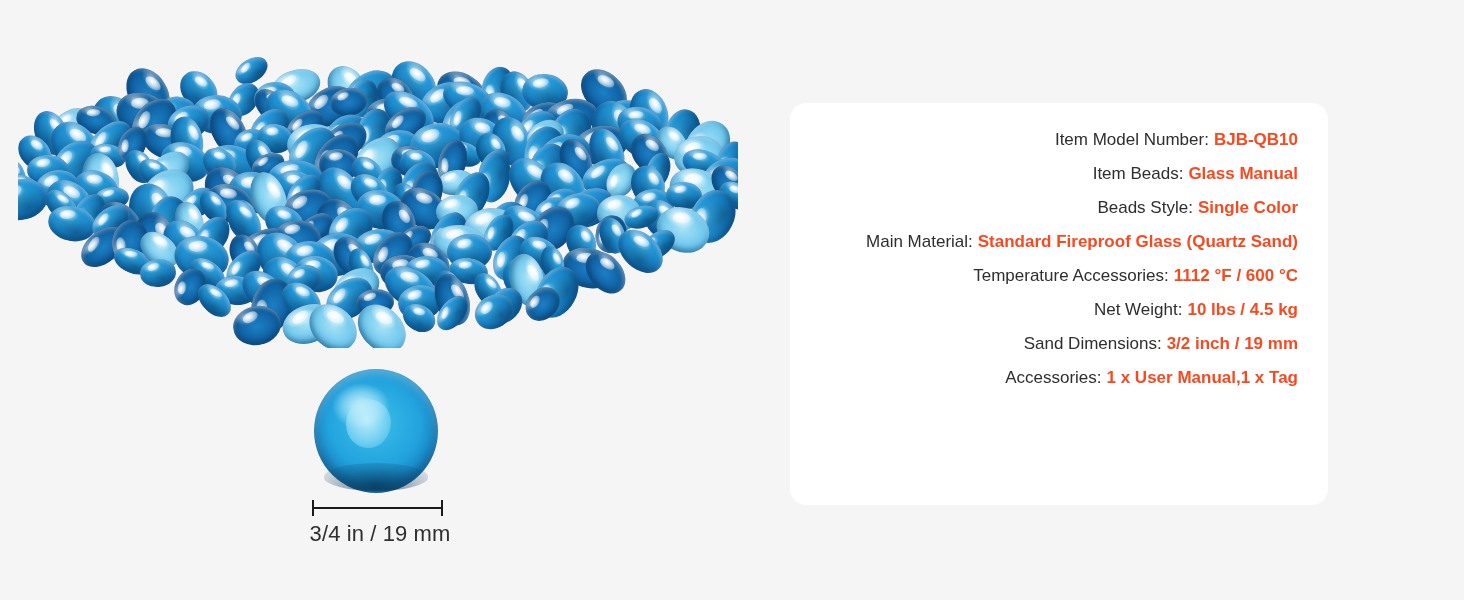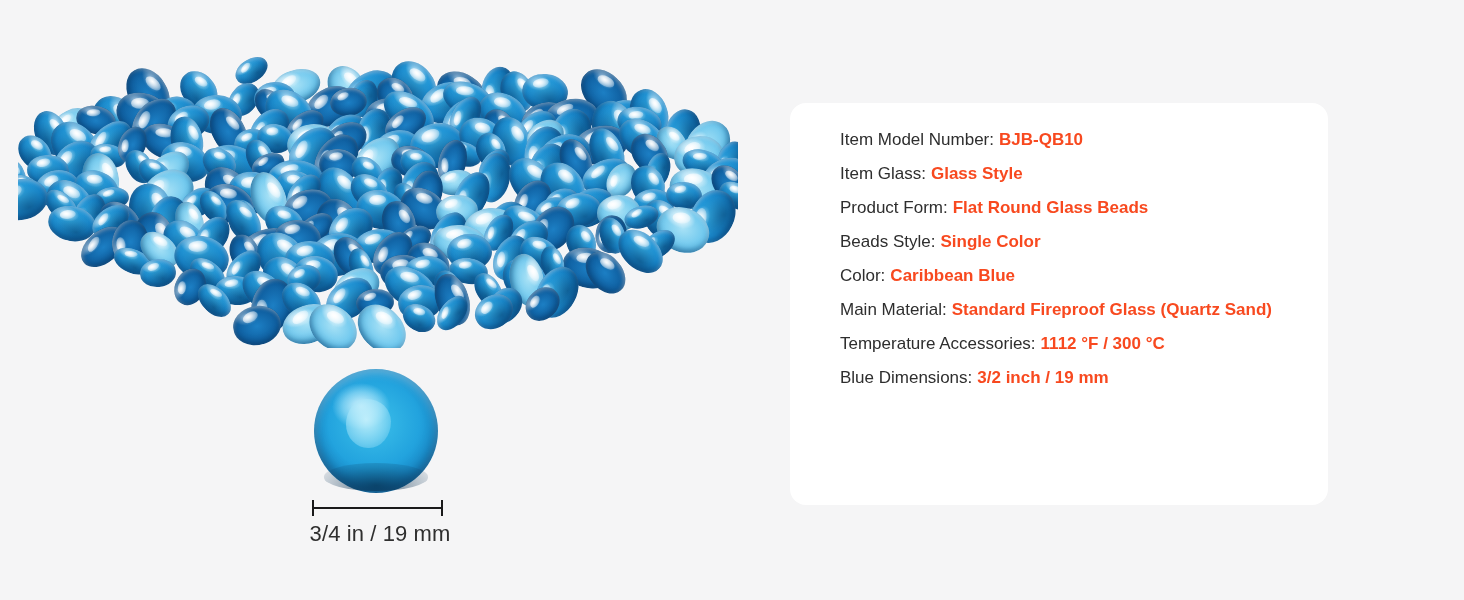--- a/index.html
+++ b/index.html
@@ -148,20 +148,21 @@
   .spec-card {
     position: absolute;
     left: 790px;
     top: 103px;
     width: 538px;
     height: 402px;
     background: #ffffff;
     border-radius: 16px;
     box-sizing: border-box;
     padding: 20px 30px 20px 50px;
+    text-align: right;
   }
 
   .spec-list {
     margin: 0;
     padding: 0;
     list-style: none;
   }
   .spec-row {
     font-size: 17px;
     line-height: 34px;
@@ -445,23 +446,23 @@
       <div class="cap right"></div>
     </div>
 
     <div class="dimension-caption">3/4 in / 19 mm</div>
 
   </div>
 
   <div class="spec-card">
     <ul class="spec-list" id="spec-list">
         <li class="spec-row"><span class="spec-label">Item Model Number:</span><span class="spec-value">BJB-QB10</span></li>
-        <li class="spec-row"><span class="spec-label">Item Glass:</span><span class="spec-value">Glass Style</span></li>
-        <li class="spec-row"><span class="spec-label">Product Form:</span><span class="spec-value">Flat Round Glass Beads</span></li>
+        <li class="spec-row"><span class="spec-label">Item Beads:</span><span class="spec-value">Glass Manual</span></li>
         <li class="spec-row"><span class="spec-label">Beads Style:</span><span class="spec-value">Single Color</span></li>
-        <li class="spec-row"><span class="spec-label">Color:</span><span class="spec-value">Caribbean Blue</span></li>
         <li class="spec-row"><span class="spec-label">Main Material:</span><span class="spec-value">Standard Fireproof Glass (Quartz Sand)</span></li>
-        <li class="spec-row"><span class="spec-label">Temperature Accessories:</span><span class="spec-value">1112 °F / 300 °C</span></li>
-        <li class="spec-row"><span class="spec-label">Blue Dimensions:</span><span class="spec-value">3/2 inch / 19 mm</span></li>
+        <li class="spec-row"><span class="spec-label">Temperature Accessories:</span><span class="spec-value">1112 °F / 600 °C</span></li>
+        <li class="spec-row"><span class="spec-label">Net Weight:</span><span class="spec-value">10 lbs / 4.5 kg</span></li>
+        <li class="spec-row"><span class="spec-label">Sand Dimensions:</span><span class="spec-value">3/2 inch / 19 mm</span></li>
+        <li class="spec-row"><span class="spec-label">Accessories:</span><span class="spec-value">1 x User Manual,1 x Tag</span></li>
       </ul>
   </div>
 
 </div>
 
 </body></html>

